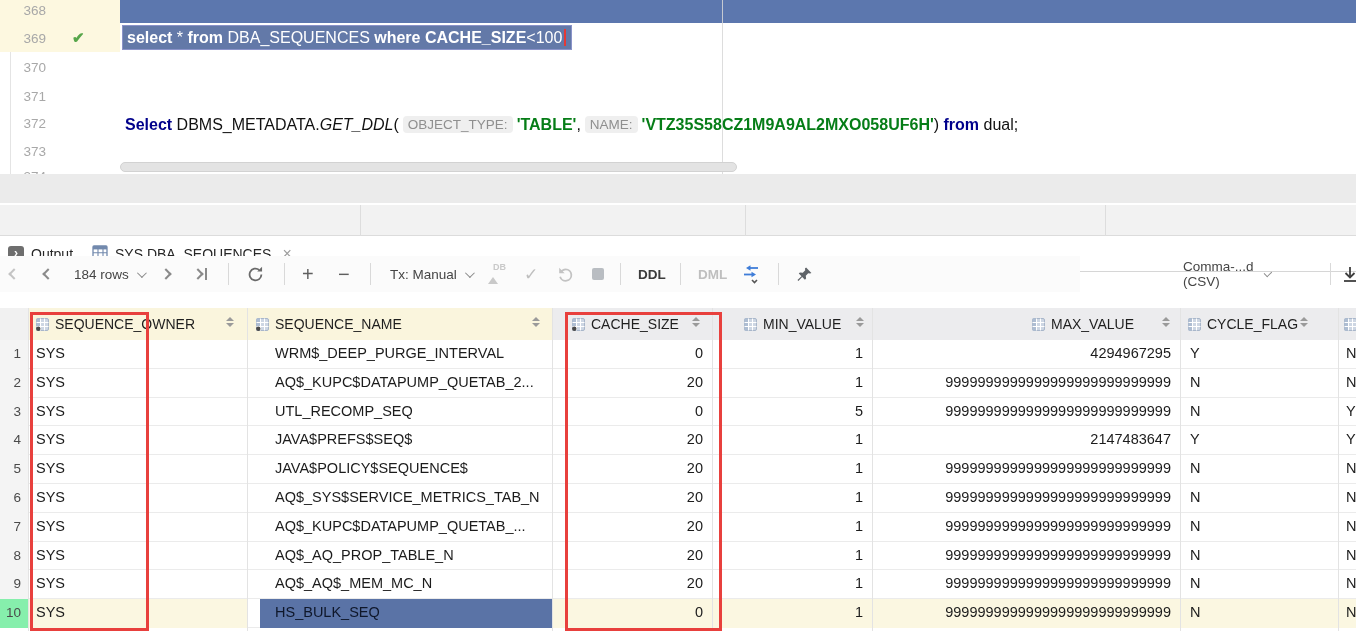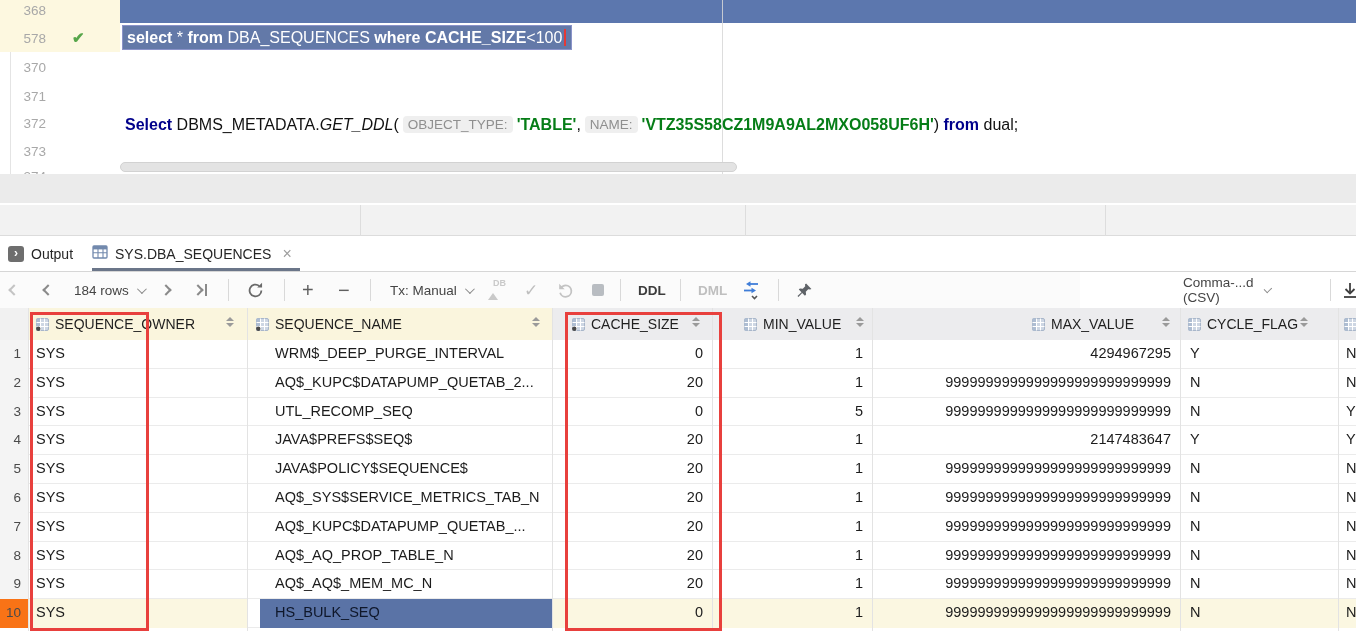--- a/index.html
+++ b/index.html
@@ -42,21 +42,21 @@
   .tab { position:absolute; top:0; height:35px; display:flex; align-items:center; gap:7px;
          font-size:14px; color:#262626; cursor:default; }
   .tab-output { left:8px; }
   .tab-result { left:92px; }
   .out-icon { width:16px; height:16px; background:#6e6e6e; border-radius:3px; color:#fff;
               font-size:12px; font-weight:bold; text-align:center; line-height:15px; }
   .tab-close { color:#9e9e9e; font-size:16px; margin-left:4px; }
   .tab-underline { position:absolute; left:92px; top:268px; width:208px; height:3px; background:#6b7689; }
 
   
-  .toolbar { position:absolute; left:0; top:272px; width:1080px; height:36px; background:#fbfbfb; }
+  .toolbar { position:absolute; left:0; top:256px; width:1080px; height:36px; background:#fbfbfb; }
   .titem { position:absolute; top:0; height:36px; display:flex; align-items:center; font-size:13.5px; color:#454545; }
   .tsep { position:absolute; top:7px; width:1px; height:22px; background:#d9d9d9; }
   .chev { width:8px; height:8px; border-left:2px solid #8a8a8a; border-bottom:2px solid #8a8a8a; }
   .chev.left { transform:rotate(45deg); }
   .chev.right { transform:rotate(225deg); }
   .chev.dim { border-color:#c4c4c4; }
   .lastbar { width:2px; height:12px; background:#8a8a8a; margin-left:3px; }
   .dropcaret { width:7px; height:7px; border-right:1.6px solid #8a8a8a; border-bottom:1.6px solid #8a8a8a;
                transform:rotate(45deg) translateY(-2px); margin-left:8px; }
   .plusminus { font-size:20px; color:#5f5f5f; }
@@ -89,41 +89,41 @@
   .cell { position:absolute; top:0; height:28.8px; line-height:27.5px; white-space:nowrap; overflow:hidden; }
   .cell-num   { left:0;    width:28px;  text-align:right; padding-right:7px; background:#f4f4f4; color:#4a4a4a; font-size:13.5px; }
   .cell-owner { left:28px;  width:219px; padding-left:8px; }
   .cell-name  { left:260px; width:305px; padding-left:15px; }
   .cell-cache { left:552px; width:160px; text-align:right; padding-right:9px; }
   .cell-min   { left:712px; width:160px; text-align:right; padding-right:9px; }
   .cell-max   { left:872px; width:308px; text-align:right; padding-right:9px; }
   .cell-cycle { left:1180px; width:158px; padding-left:10px; }
   .cell-extra { left:1338px; width:18px; padding-left:8px; }
   .row-selected .cell { background:#fbf7e1; }
-  .row-selected .cell-num { background:#f97316; }
+  .row-selected .cell-num { background:#86efac; }
   .cell-sel { background:#5a73a6 !important; color:#0f172a; }
 
   
   .redrect { position:absolute; border:3px solid #e8403d; background:transparent; z-index:30; }
   .redrect1 { left:30px; top:312px; width:119px; height:319px; }
   .redrect2 { left:565px; top:312px; width:157px; height:319px; }
 </style>
 </head>
 <body>
 
 <div id="app">
 
   <div class="editor">
     <div class="gutter-hl"></div>
     <div class="sel-bar"></div>
     <div class="margin-guide"></div>
     <div class="gutter-line"></div>
 
     <div class="lnum" style="top:3px">368</div>
-    <div class="lnum" style="top:31px">578</div>
+    <div class="lnum" style="top:31px">369</div>
     <div class="lnum" style="top:60px">370</div>
     <div class="lnum" style="top:89px">371</div>
     <div class="lnum" style="top:116px">372</div>
     <div class="lnum" style="top:144px">373</div>
     <div class="lnum" style="top:169px">374</div>
 
     <div class="run-check">✔</div>
 
     <div class="stmt-sel">
       <span class="kw">select</span><span> </span>

